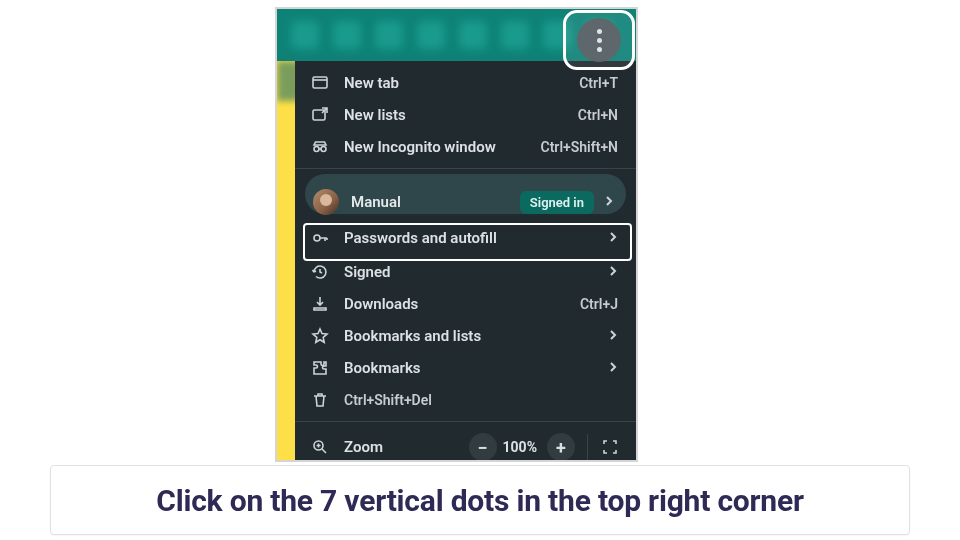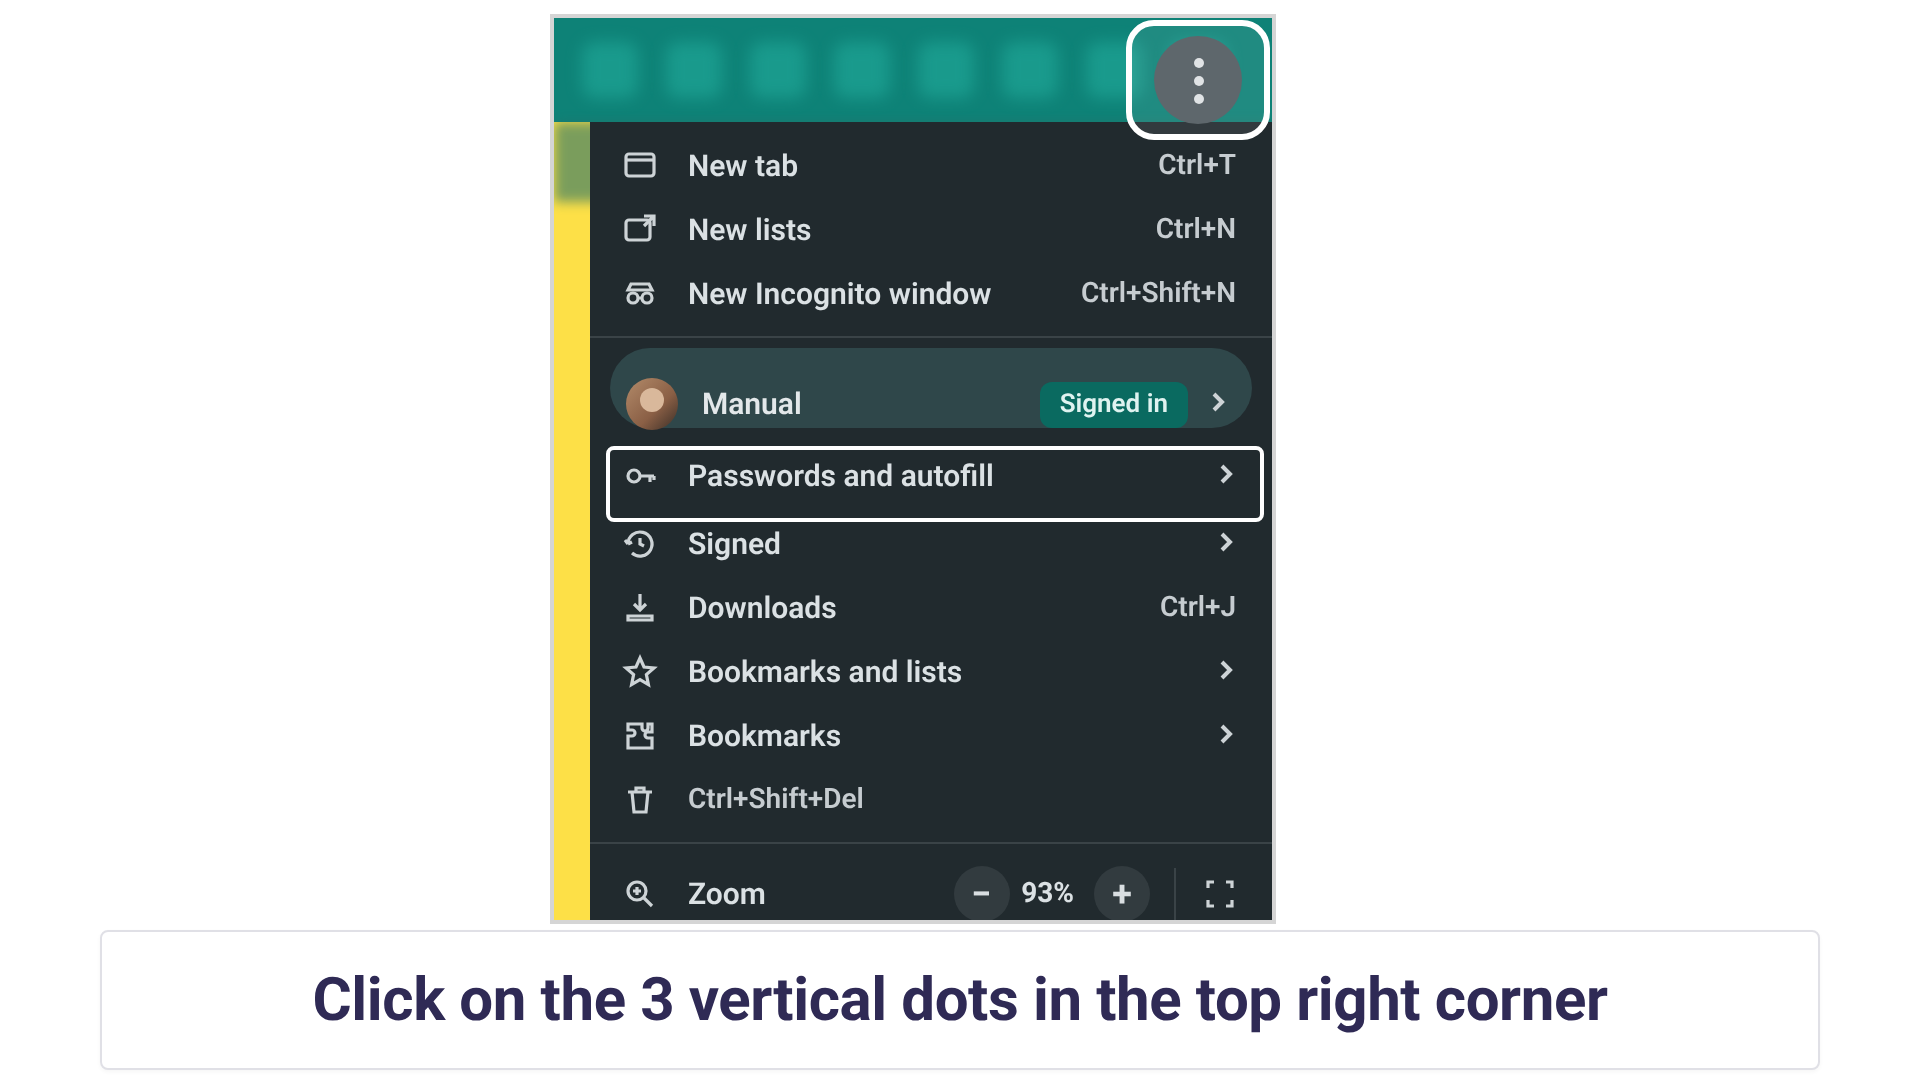--- a/index.html
+++ b/index.html
@@ -370,28 +370,28 @@
 
     <div class="zoom-row">
       <span class="mi-icon">
         <svg viewBox="0 0 18 18">
             <circle cx="7.5" cy="7.5" r="4.5"></circle>
             <path d="M11 11l4 4M5.5 7.5h4M7.5 5.5v4"></path>
           </svg>
       </span>
       <span class="zlabel">Zoom</span>
       <span class="zbtn">−</span>
-      <span class="zval">93%</span>
+      <span class="zval">100%</span>
       <span class="zbtn">+</span>
       <span class="zsep"></span>
       <span class="zfull">
         <svg width="18" height="18" viewBox="0 0 18 18">
             <path d="M3 6V3h3M15 6V3h-3M3 12v3h3M15 12v3h-3"></path>
           </svg>
       </span>
     </div>
 
   </div>
 </div>
 
 <div class="caption">
-  <span class="caption-text">Click on the 3 vertical dots in the top right corner</span>
+  <span class="caption-text">Click on the 7 vertical dots in the top right corner</span>
 </div>
 
 </body></html>

